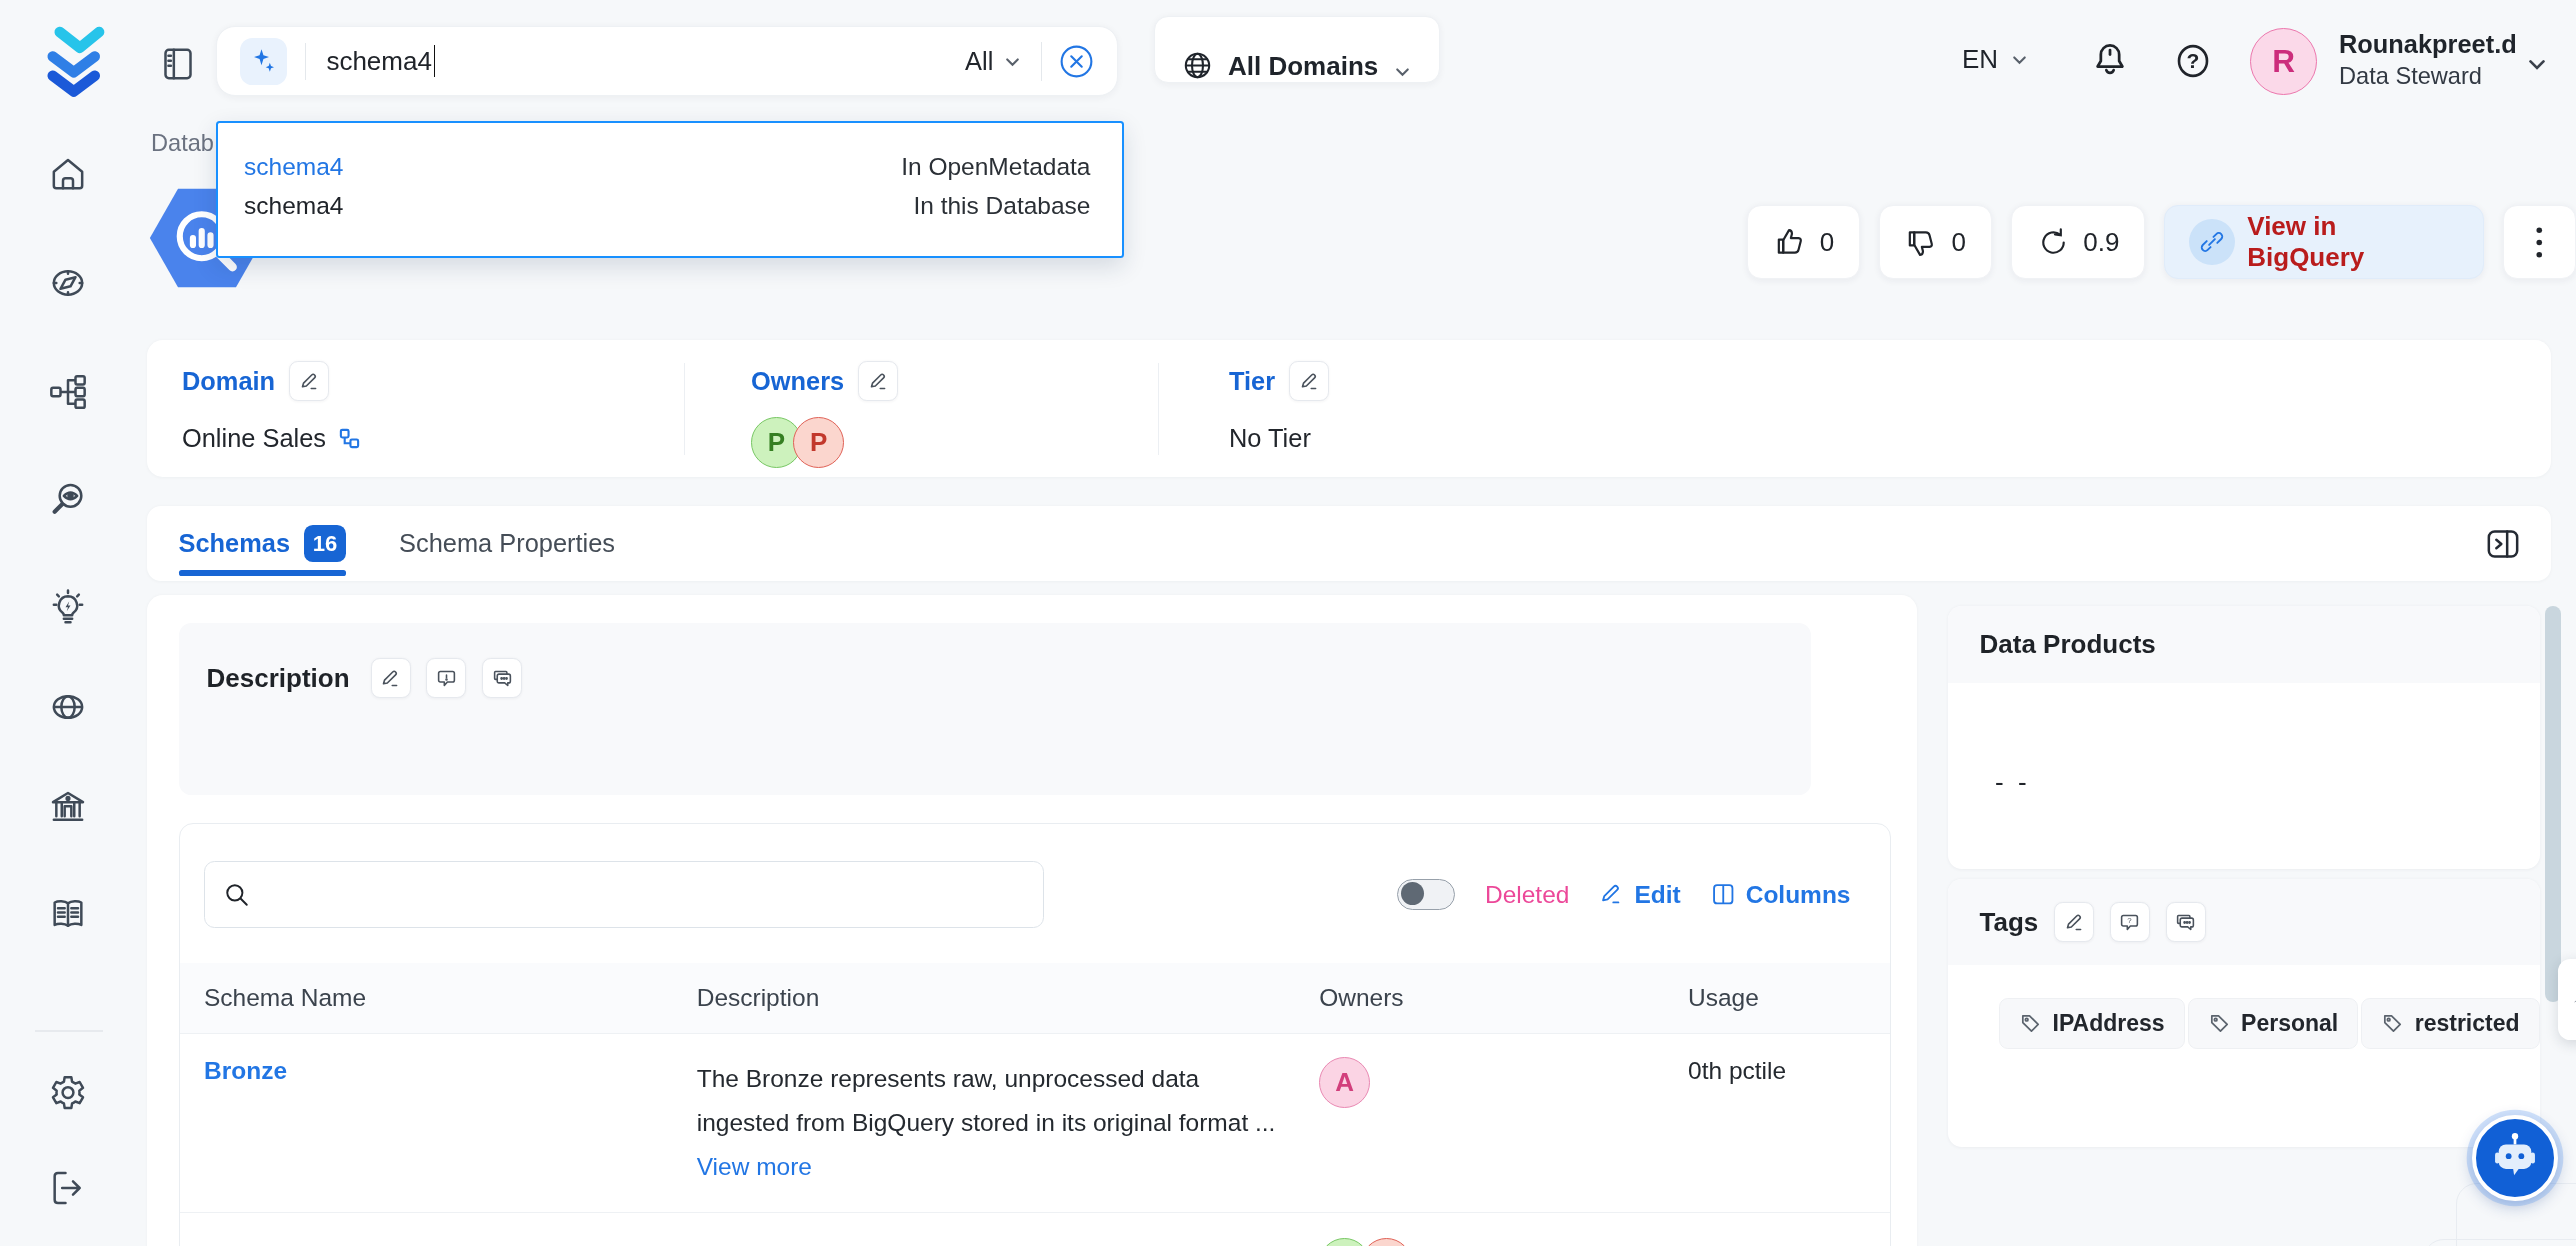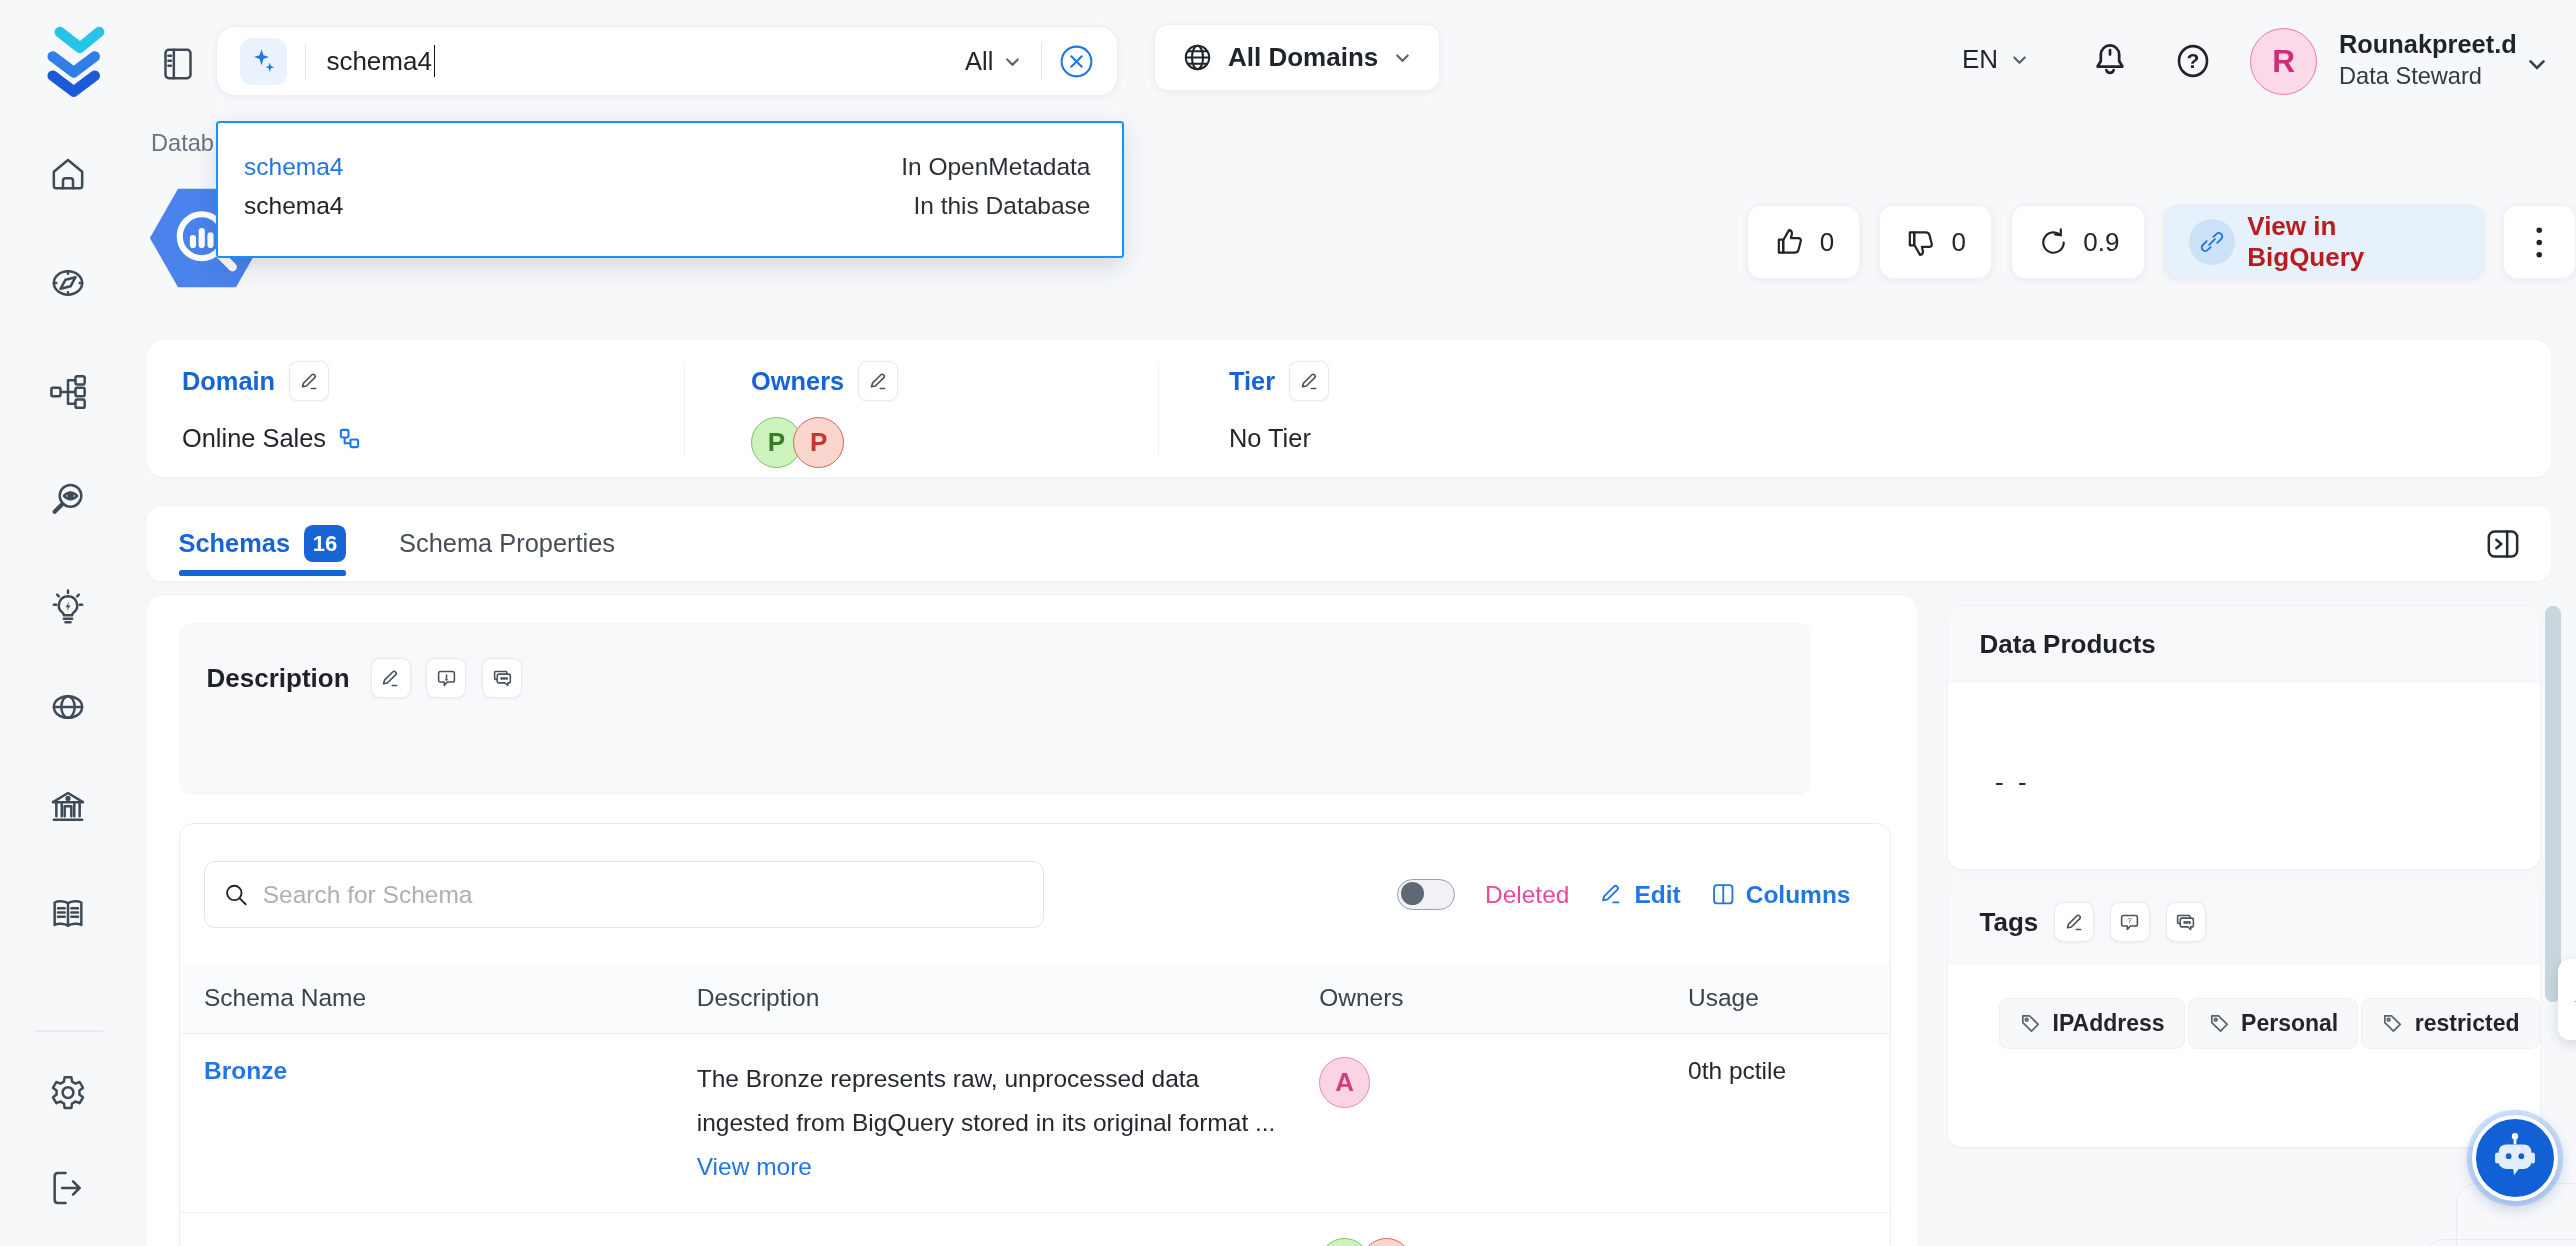--- a/index.html
+++ b/index.html
@@ -21,23 +21,23 @@
   }
   .ai-chip { width:47px; height:47px; border-radius:12.3px; background:#e9f2fd; display:flex; align-items:center; justify-content:center; }
   .search-divider { width:0.9px; height:37px; background:#e4e8ec; margin:0 21px 0 17.5px; }
   .search-text { font-size:26px; color:#20242a; display:flex; align-items:center; }
   .caret { width:1.8px; height:31.5px; background:#111; margin-left:1.8px; }
   .search-right { margin-left:auto; display:flex; align-items:center; gap:17.5px; }
   .search-filter { display:flex; align-items:center; gap:8.8px; font-size:25.4px; color:#22262c; cursor:pointer; }
   .vdiv { width:0.9px; height:39px; background:#e4e8ec; }
 
   .domains-btn {
-    left:1154px; top:24px; height:67px; padding:0 26px; background:#fff; border-radius:14px;
+    left:1154px; top:16px; height:67px; padding:0 26px; background:#fff; border-radius:14px;
     border:0.9px solid #eef1f4; box-shadow:0 1.8px 7px rgba(30,40,60,.05);
-    display:flex; align-items:center; gap:14px; font-size:26px; font-weight:600; color:#1f242b; cursor:pointer;
+    display:flex; align-items:flex-end; gap:14px; font-size:26px; font-weight:600; color:#1f242b; cursor:pointer;
   }
   .lang { left:1962px; top:44px; display:flex; align-items:center; gap:11px; font-size:26px; color:#1f242b; cursor:pointer; }
   .icon-btn { cursor:pointer; }
   .bell { left:2088px; top:39px; }
   .help { left:2172px; top:40px; }
   .avatar {
     border-radius:50%; display:flex; align-items:center; justify-content:center; font-weight:700;
   }
   .avatar-user { left:2250px; top:28px; width:67px; height:67px; background:#fbd9e9; border:1.8px solid #ec77ad; color:#cc2d7c; font-size:31.5px; }
   .usermeta { left:2339px; top:28px; line-height:1.3; }
@@ -472,21 +472,20 @@
     </div>
   </section>
 
   <section class="table-card">
     <div class="table-toolbar">
       <div class="schema-search">
         <svg viewBox="0 0 24 24" width="26" height="26" fill="none" stroke="#20242a" stroke-width="1.8" stroke-linecap="round">
             <circle cx="10" cy="10" r="7"></circle>
             <path d="M15.5 15.5 L21 21"></path>
           </svg>
-        <input type="text" placeholder="Search for Schema" style="">
       </div>
       <div class="toolbar-right">
         <span class="toggle">
             <span class="knob"></span>
           </span>
         <span class="tool-label">Deleted</span>
         <span class="tool-link">
           <svg viewBox="0 0 24 24" width="24.5" height="24.5" fill="none" stroke="#2276e4" stroke-width="1.8" stroke-linecap="round" stroke-linejoin="round">
               <path d="M4 18 L5.2 13.8 L14.5 4.5 a2.3 2.3 0 0 1 3.3 3.3 L8.4 17.1 L4 18 Z"></path>
               <path d="M14 20 H19"></path>

